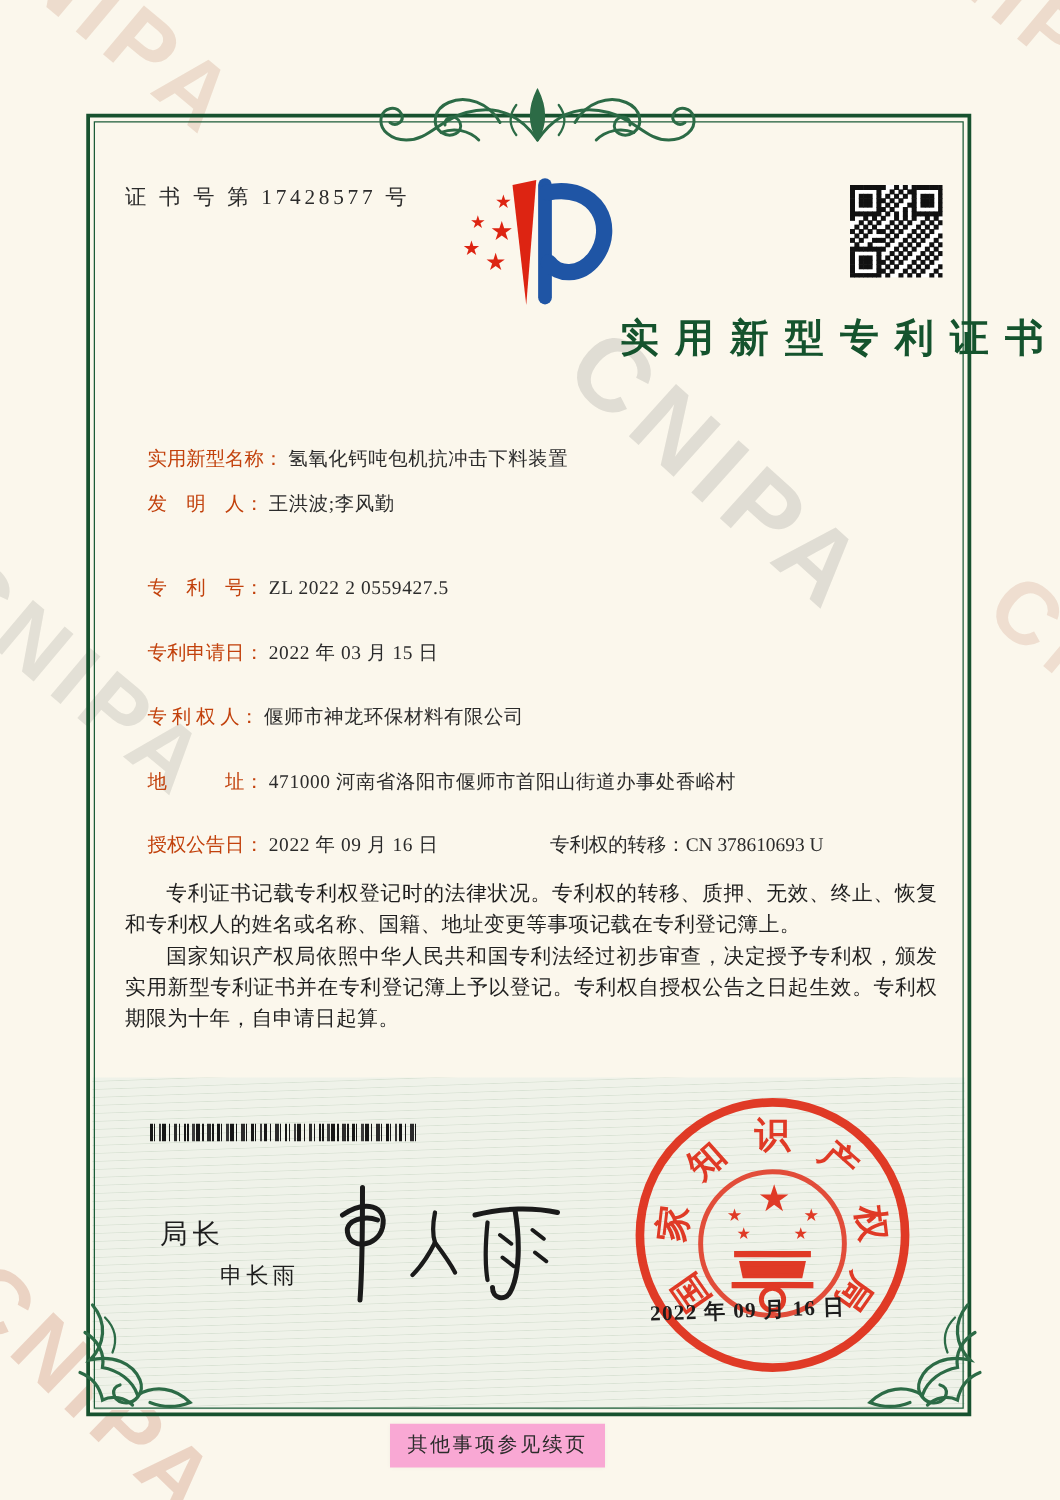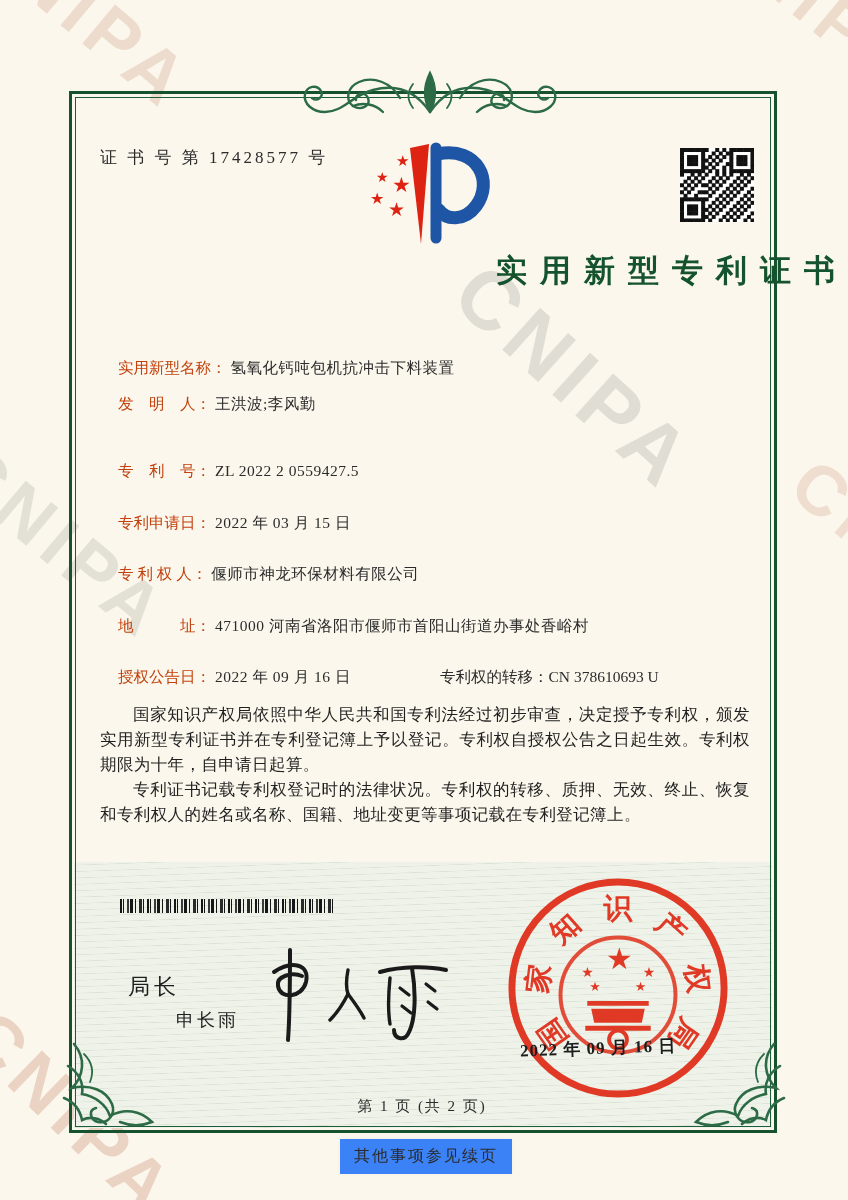--- a/index.html
+++ b/index.html
@@ -47,21 +47,21 @@
   .director-title{position:absolute;left:128px;top:972px;font-size:22px;letter-spacing:4px;color:#1e1e1e;}
   .director-name{position:absolute;left:128px;top:1008px;font-size:18px;letter-spacing:3px;color:#1e1e1e;margin-left:48px;}
   .signature{position:absolute;left:252px;top:944px;}
 
   .seal{position:absolute;left:504px;top:874px;width:228px;height:228px;opacity:0.92;}
   .seal-char{font-size:29px;fill:#df2b16;font-weight:bold;}
   .seal-date{position:absolute;left:520px;top:1036px;width:200px;font-size:17px;font-weight:bold;letter-spacing:1px;color:#1d1d1d;transform:rotate(-2deg);white-space:nowrap;}
 
   .page-num{position:absolute;left:72px;top:1097px;width:700px;text-align:center;font-size:15px;letter-spacing:2px;color:#2b2b2b;}
 
-  .foot-note{position:absolute;left:340px;top:1139px;background:#3b82f6;padding:7px 14px;font-size:16px;letter-spacing:2px;color:#2b2b2b;box-shadow:0 0 4px rgba(0,0,0,0.04);}
+  .foot-note{position:absolute;left:312px;top:1139px;background:#f9a8d4;padding:7px 14px;font-size:16px;letter-spacing:2px;color:#2b2b2b;box-shadow:0 0 4px rgba(0,0,0,0.04);}
 </style>
 </head>
 <body>
 
 <div class="page">
 
   <div class="wm wm-tl">CNIPA</div>
   <div class="wm wm-tr">CNIPA</div>
   <div class="wm wm-c">CNIPA</div>
   <div class="wm wm-lm">CNIPA</div>
@@ -371,22 +371,22 @@
       <span class="lab">地　　　址：</span><span class="val">471000 河南省洛阳市偃师市首阳山街道办事处香峪村</span>
     </div>
     <div class="field f7">
       <span class="lab">授权公告日：</span><span class="val">2022 年 09 月 16 日</span>
     </div>
     <div class="field2">
       <span class="lab">专利权的转移：</span><span class="val">CN 378610693 U</span>
     </div>
 
     <div class="body-text">
+      <p>专利证书记载专利权登记时的法律状况。专利权的转移、质押、无效、终止、恢复和专利权人的姓名或名称、国籍、地址变更等事项记载在专利登记簿上。</p>
       <p>国家知识产权局依照中华人民共和国专利法经过初步审查，决定授予专利权，颁发实用新型专利证书并在专利登记簿上予以登记。专利权自授权公告之日起生效。专利权期限为十年，自申请日起算。</p>
-      <p>专利证书记载专利权登记时的法律状况。专利权的转移、质押、无效、终止、恢复和专利权人的姓名或名称、国籍、地址变更等事项记载在专利登记簿上。</p>
     </div>
 
     <div class="barcode"></div>
 
     <div class="director-title">局长</div>
     <div class="director-name">申长雨</div>
 
     <svg class="signature" width="200" height="100" viewBox="0 0 200 100">
       <g stroke="#1a1a1a" fill="none" stroke-width="4" stroke-linecap="round" stroke-linejoin="round">
         <path d="M22,28 C40,16 58,20 54,38 C50,54 28,56 26,42 C24,32 40,28 50,32"></path>
@@ -420,17 +420,16 @@
         <text x="86" y="118" font-size="13" stroke="none">★</text>
         <text x="132" y="118" font-size="13" stroke="none">★</text>
         <path d="M84,128 h62 v5 h-62 z" stroke="none"></path>
         <path d="M88,136 h54 l-3,14 h-48 z" stroke="none"></path>
         <path d="M82,153 h66 v5 h-66 z" stroke="none"></path>
         <circle cx="115" cy="167" r="9" fill="none" stroke-width="4"></circle>
       </g>
     </svg>
     <div class="seal-date">2022 年 09 月 16 日</div>
 
-    <div class="page-num">第 1 页 (共 2 页)</div>
     <div class="foot-note">其他事项参见续页</div>
 
   </div>
 </div>
 
 </body></html>

